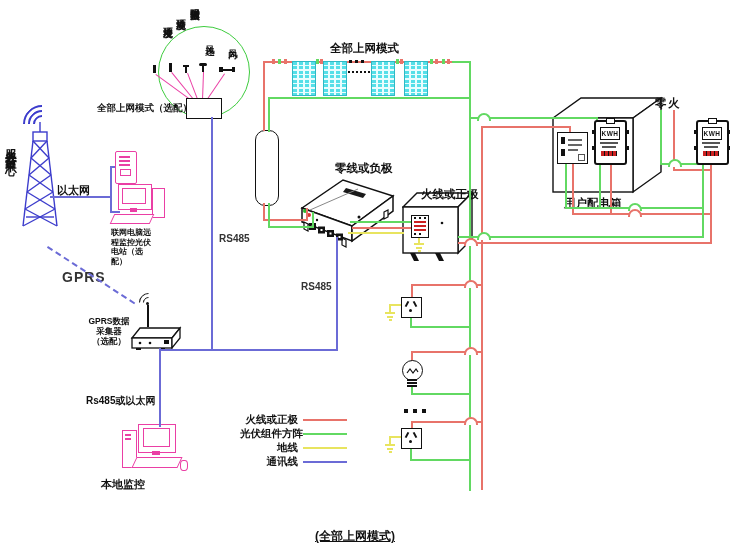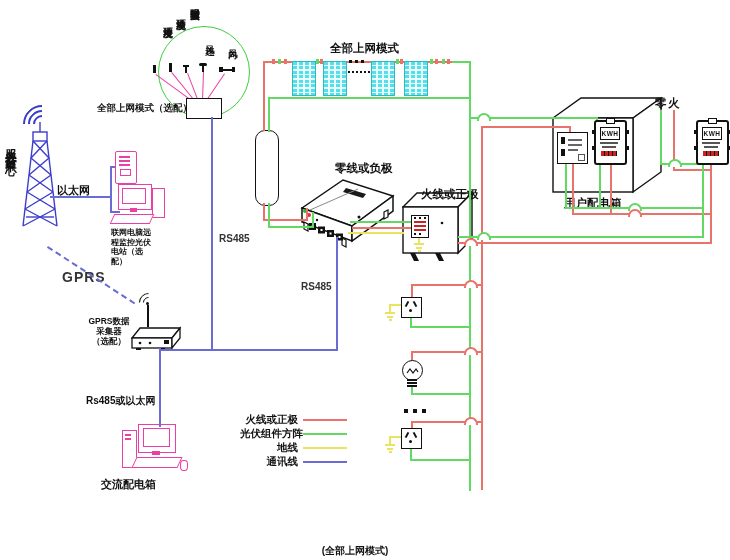--- a/index.html
+++ b/index.html
@@ -117,21 +117,21 @@
   <div style="position:absolute;left:122px;top:424px;width:64px;height:47px;">
     <div style="position:absolute;left:0;top:6px;width:13px;height:36px;border:1.5px solid #ea3fa5;background:#fff;"></div>
     <div style="position:absolute;left:3px;top:10px;width:6px;height:1.5px;background:#ea3fa5;"></div>
     <div style="position:absolute;left:3px;top:14px;width:6px;height:1.5px;background:#ea3fa5;"></div>
     <div style="position:absolute;left:16px;top:0;width:36px;height:27px;border:1.5px solid #ea3fa5;background:#fff;"></div>
     <div style="position:absolute;left:21px;top:4px;width:25px;height:17px;border:1px solid #ea3fa5;"></div>
     <div style="position:absolute;left:30px;top:27px;width:8px;height:4px;background:#ea3fa5;"></div>
     <div style="position:absolute;left:12px;top:33px;width:44px;height:9px;border:1.5px solid #ea3fa5;transform:skewX(-25deg);background:#fff;"></div>
     <div style="position:absolute;left:58px;top:36px;width:6px;height:9px;border:1.5px solid #ea3fa5;border-radius:40%;background:#fff;"></div>
   </div>
-  <div class="lbl" style="left:101px;top:477px;font-size:11px;">交流配电箱</div>
+  <div class="lbl" style="left:101px;top:477px;font-size:11px;">本地监控</div>
 
   <div style="position:absolute;left:158px;top:26px;width:90px;height:90px;border:1.5px solid #3ecc3e;border-radius:50%;"></div>
   <div class="vlbl" style="left:161px;top:20px;font-size:9.5px;letter-spacing:0;">环境湿度</div>
   <div class="vlbl" style="left:174px;top:12px;font-size:9.5px;letter-spacing:0;">环境温度</div>
   <div class="vlbl" style="left:188px;top:2px;font-size:9.5px;letter-spacing:0;">太阳辐射强度</div>
   <div class="vlbl" style="left:203px;top:38px;font-size:9.5px;letter-spacing:0;">风速</div>
   <div class="vlbl" style="left:226px;top:42px;font-size:9.5px;letter-spacing:0;">风向</div>
 
   <div class="dotsq" style="left:153px;top:65px;width:3px;height:8px;"></div>
   <div class="dotsq" style="left:169px;top:63px;width:3px;height:9px;"></div>
@@ -390,14 +390,14 @@
     <div class="lbl" style="left:0;top:3px;width:58px;font-size:10.5px;text-align:right;">火线或正极</div>
     <div class="wh c-r" style="left:63px;top:9px;width:44px;"></div>
     <div class="lbl" style="left:0;top:17px;width:58px;font-size:10.5px;text-align:right;">光伏组件方阵</div>
     <div class="wh c-g" style="left:63px;top:23px;width:44px;"></div>
     <div class="lbl" style="left:0;top:31px;width:58px;font-size:10.5px;text-align:right;">地线</div>
     <div class="wh c-y" style="left:63px;top:37px;width:44px;"></div>
     <div class="lbl" style="left:0;top:45px;width:58px;font-size:10.5px;text-align:right;">通讯线</div>
     <div class="wh c-b" style="left:63px;top:51px;width:44px;"></div>
   </div>
 
-  <div class="lbl" style="left:140px;top:544px;width:430px;text-align:center;font-size:10px;">(全部上网模式)</div>
+  <div class="lbl" style="left:140px;top:528px;width:430px;text-align:center;font-size:12px;text-decoration:underline;">(全部上网模式)</div>
 </div>
 
 </body></html>

